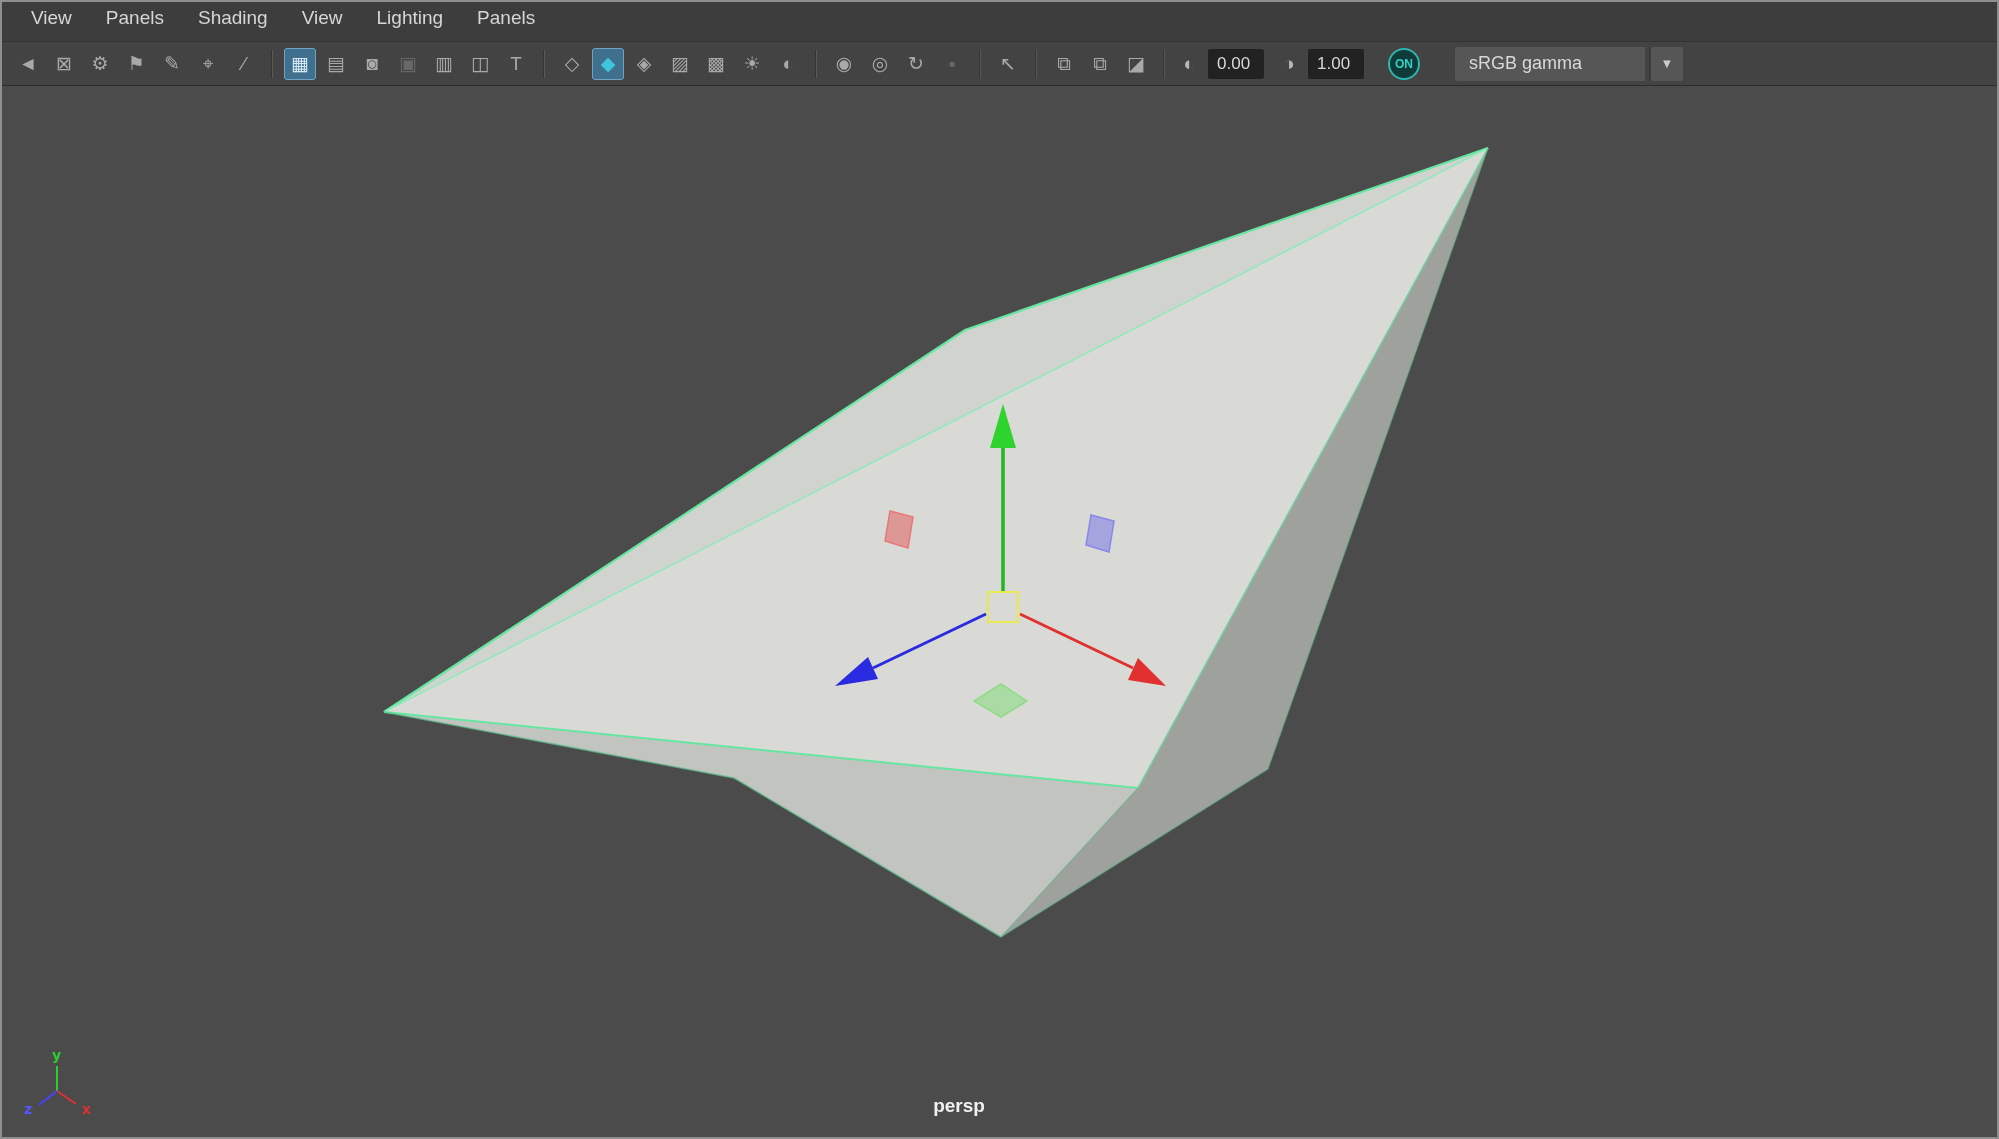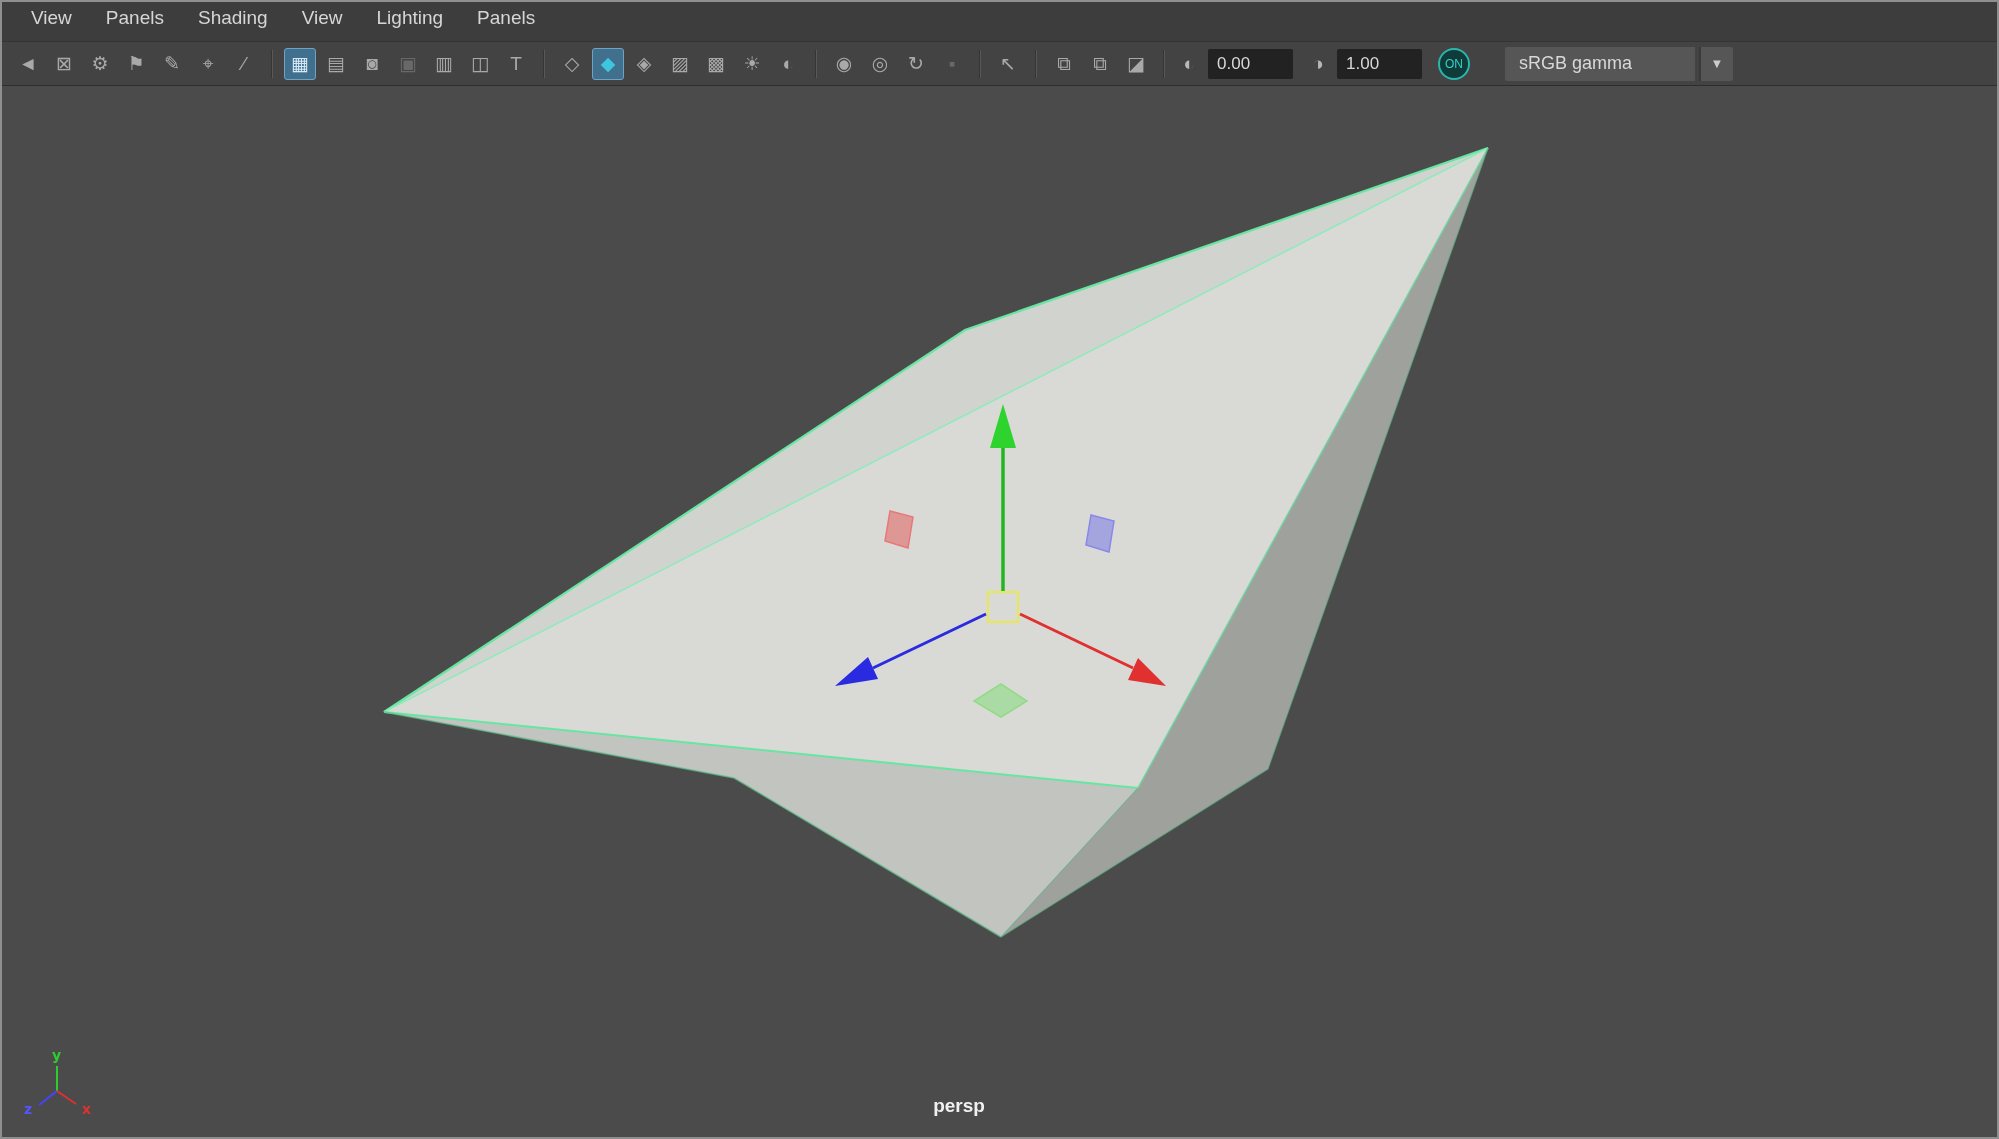--- a/index.html
+++ b/index.html
@@ -19,26 +19,26 @@
              padding-left:10px; gap:4px; flex:0 0 auto; border-bottom:1px solid #2d2d2d; }
   .icon { width:32px; height:32px; display:flex; align-items:center; justify-content:center;
           color:#a9a9a9; font-size:19px; border-radius:3px; cursor:default; flex:0 0 auto; }
   .icon.active { background:#41708f; border:1px solid #6fa3c4; color:#d5e8f5; }
   .icon.teal { color:#3fc6dc; }
   .icon.dim { color:#686868; }
   .sep { width:2px; height:28px; background:#353535; border-right:1px solid #585858;
          margin:0 7px; flex:0 0 auto; }
   .fieldicon { width:26px; height:32px; display:flex; align-items:center; justify-content:center;
                color:#b8b8b8; font-size:19px; flex:0 0 auto; }
-  .field { width:85px; height:30px; background:#222222; color:#d8d8d8; font-size:17px;
+  .field { width:56px; height:30px; background:#222222; color:#d8d8d8; font-size:17px;
            display:flex; align-items:center; padding-left:9px; border-radius:2px;
            margin:0 8px 0 2px; flex:0 0 auto; }
   .on-toggle { width:32px; height:32px; border-radius:50%; border:2px solid #2cb5ac;
-               background:#0f3b3b; color:#35d0c6; font-size:12px; font-weight:normal;
-               display:flex; align-items:center; justify-content:center; margin:0 10px 0 4px;
+               background:#0f3b3b; color:#35d0c6; font-size:12px; font-weight:bold;
+               display:flex; align-items:center; justify-content:center; margin:0 10px 0 12px;
                flex:0 0 auto; }
   .dropdown { height:34px; background:#565656; color:#d8d8d8; font-size:18px;
               display:flex; align-items:center; padding:0 14px; min-width:190px;
               border-radius:2px 0 0 2px; flex:0 0 auto;margin-left:21px; }
   .dropdown-arrow { width:34px; height:34px; background:#565656; color:#cccccc; font-size:13px;
                     display:flex; align-items:center; justify-content:center;
                     border-left:2px solid #3a3a3a; border-radius:0 2px 2px 0; flex:0 0 auto; }
 
   
   .viewport { position:relative; flex:1 1 auto; background:#4b4b4b; overflow:hidden; }

